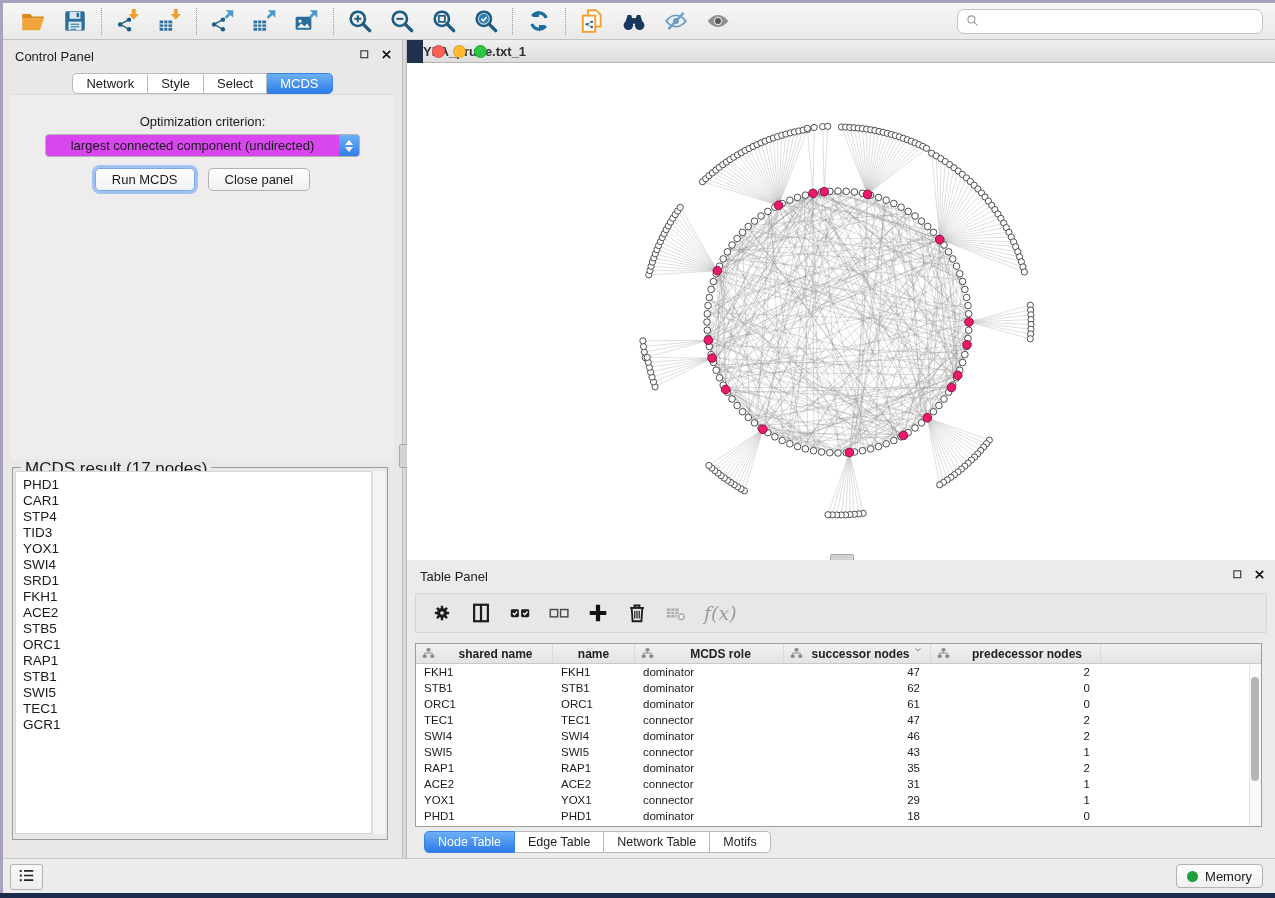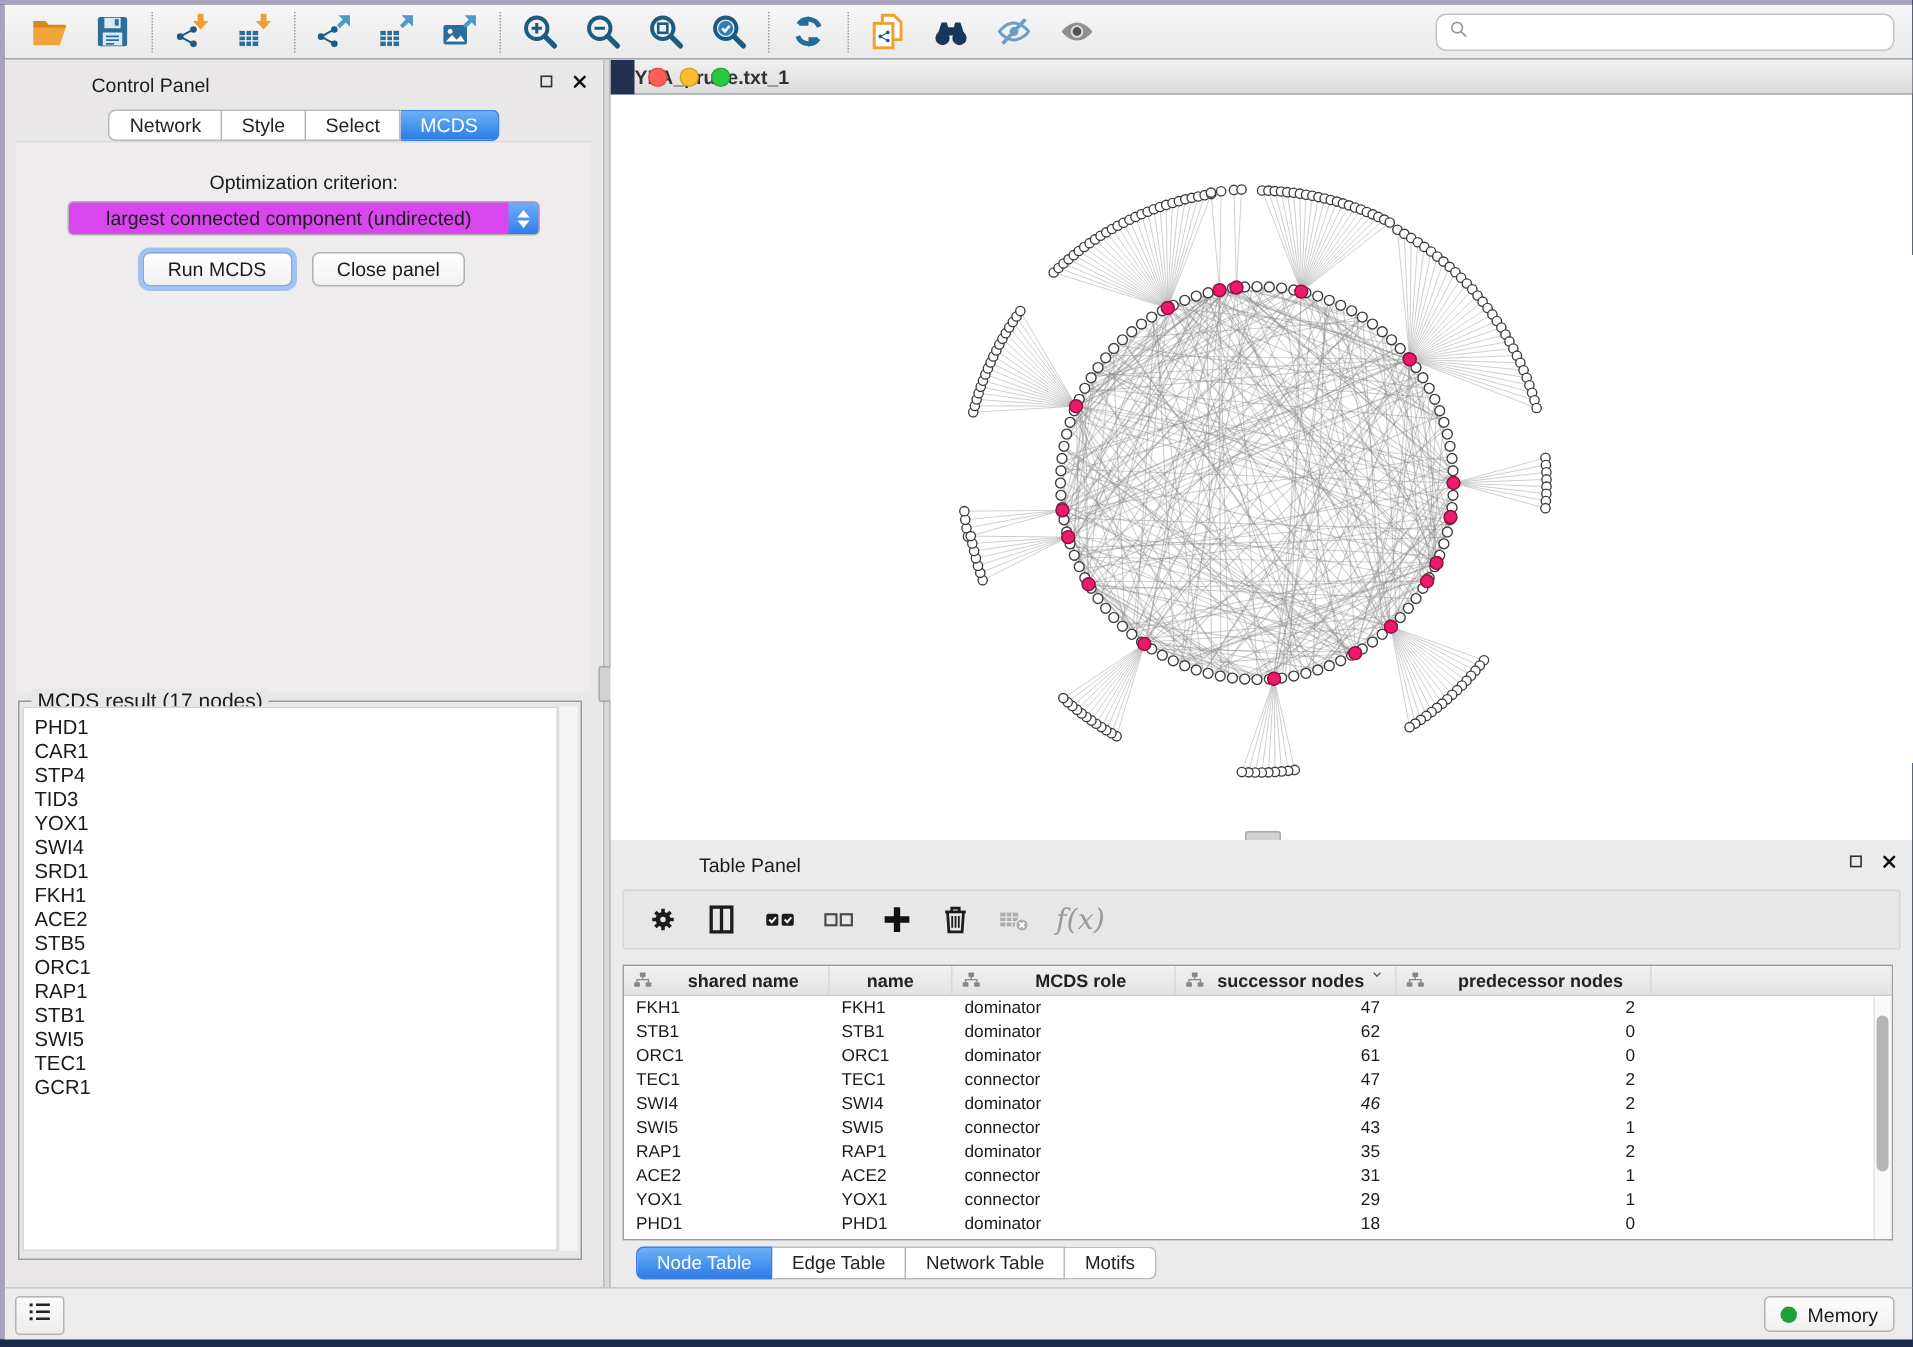--- a/index.html
+++ b/index.html
@@ -16,21 +16,21 @@
   .tb-group{display:flex;align-items:center;gap:16px;padding:0 13px;}
   .tbtn{display:flex;align-items:center;justify-content:center;cursor:default;}
   .tbtn svg{width:26px;height:26px;display:block;}
   .tb-sep{width:0;height:27px;border-left:1px dotted #9a9a9a;}
   .search-wrap{position:absolute;right:12px;top:6px;width:288px;height:23px;background:#fff;
                border:1px solid #c4c4c4;border-radius:7px;display:flex;align-items:center;
                padding:0 8px;gap:6px;}
   .search-wrap svg{width:13px;height:13px;}
   .search-wrap input{border:none;outline:none;flex:1;font-size:13px;background:transparent;font-family:inherit;}
   
-  .panel-title{font-size:13px;color:#1c1c1c;margin-left:46px;}
+  .panel-title{font-size:13px;color:#1c1c1c;}
   .winbtns{position:absolute;right:10px;top:9px;display:flex;gap:11px;align-items:center;}
   .winbtn svg{width:11px;height:11px;display:block;}
   
   .control-panel{position:absolute;left:3px;top:40px;width:399px;height:818px;background:#e9e7e7;}
   .cp-title{position:absolute;left:12px;top:9px;}
   .seg{display:flex;}
   .seg-btn{background:#fff;border:1px solid #b9b9b9;border-left:none;height:19px;padding:0 13px;
            font-size:13px;display:flex;align-items:center;color:#222;}
   .seg-btn:first-child{border-left:1px solid #b9b9b9;border-radius:5px 0 0 5px;}
   .seg-btn:last-child{border-radius:0 5px 5px 0;}
@@ -45,21 +45,21 @@
   .opt-select .val{flex:1;text-align:center;white-space:nowrap;}
   .opt-stepper{width:20px;height:23px;background:linear-gradient(#70b2f8,#2f7ce9);
                display:flex;flex-direction:column;align-items:center;justify-content:center;gap:2px;}
   .tri-up{width:0;height:0;border-left:4px solid transparent;border-right:4px solid transparent;border-bottom:5px solid #fff;}
   .tri-down{width:0;height:0;border-left:4px solid transparent;border-right:4px solid transparent;border-top:5px solid #fff;}
   .cp-buttons{position:absolute;left:0;top:128px;width:100%;display:flex;justify-content:center;gap:13px;}
   .btn{background:linear-gradient(#ffffff,#f1f1f1);border:1px solid #b2b2b2;border-radius:5px;
        height:23px;padding:0 16px;font-size:13px;display:flex;align-items:center;box-sizing:border-box;}
   .btn.focus{box-shadow:0 0 0 3px rgba(106,166,244,.6);border-color:#7aa8e8;}
   .groupbox{position:absolute;left:9px;top:427px;width:374px;height:371px;border:1px solid #9c9c9c;}
-  .groupbox-label{position:absolute;left:8px;top:-9px;background:#e9e7e7;padding:0 4px;font-size:14px;}
+  .groupbox-label{position:absolute;left:8px;top:-9px;background:#e9e7e7;padding:0 4px;font-size:17px;}
   .mcds-list{position:absolute;left:2px;top:3px;width:357px;height:363px;background:#fff;
              border:1px solid #d6d6d6;box-sizing:border-box;padding:5px 0 0 7px;
              font-size:13.5px;line-height:16px;overflow:hidden;}
   .mcds-scroll{position:absolute;right:2px;top:3px;width:13px;height:363px;background:#f5f5f5;
                border-left:1px solid #e2e2e2;box-sizing:border-box;}
   
   .v-splitter{position:absolute;left:402px;top:40px;width:5px;height:818px;background:#d9d9d9;
               border-left:1px solid #bcbcbc;border-right:1px solid #bcbcbc;box-sizing:border-box;}
   .v-handle{position:absolute;left:399px;top:444px;width:10px;height:22px;background:#d2d2d2;
             border:1px solid #a8a8a8;border-radius:2px;}
@@ -1299,21 +1299,21 @@
           <div class="td left" style="width: 137px;">TEC1</div>
           <div class="td left" style="width: 82px;">TEC1</div>
           <div class="td left" style="width: 149px;">connector</div>
           <div class="td right" style="width: 147px;">47</div>
           <div class="td right" style="width: 170px;">2</div>
         </div>
         <div class="tr">
           <div class="td left" style="width: 137px;">SWI4</div>
           <div class="td left" style="width: 82px;">SWI4</div>
           <div class="td left" style="width: 149px;">dominator</div>
-          <div class="td right" style="width: 147px; font-style: italic;">46</div>
+          <div class="td right" style="width: 147px;">46</div>
           <div class="td right" style="width: 170px;">2</div>
         </div>
         <div class="tr">
           <div class="td left" style="width: 137px;">SWI5</div>
           <div class="td left" style="width: 82px;">SWI5</div>
           <div class="td left" style="width: 149px;">connector</div>
           <div class="td right" style="width: 147px;">43</div>
           <div class="td right" style="width: 170px;">1</div>
         </div>
         <div class="tr">

